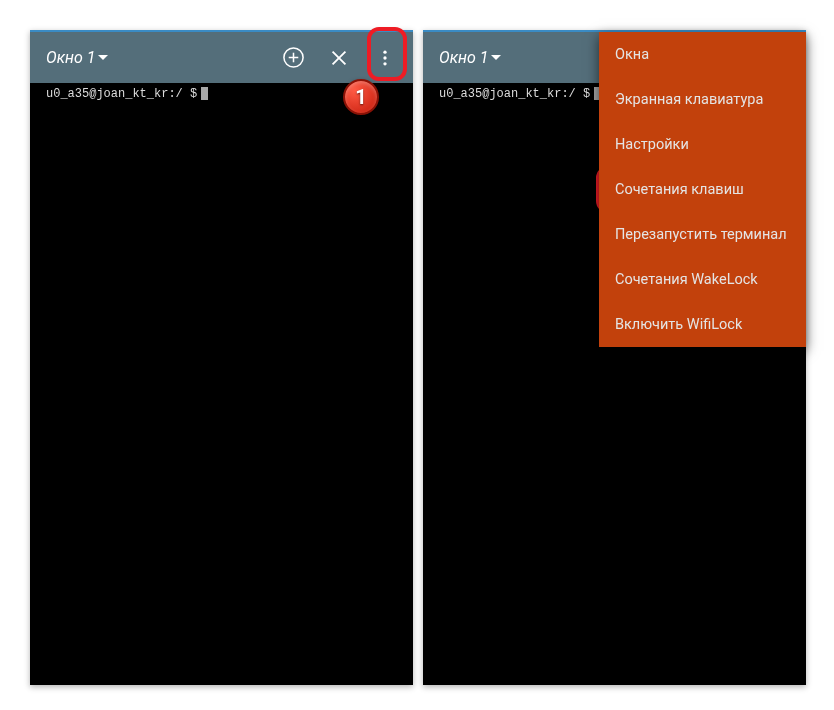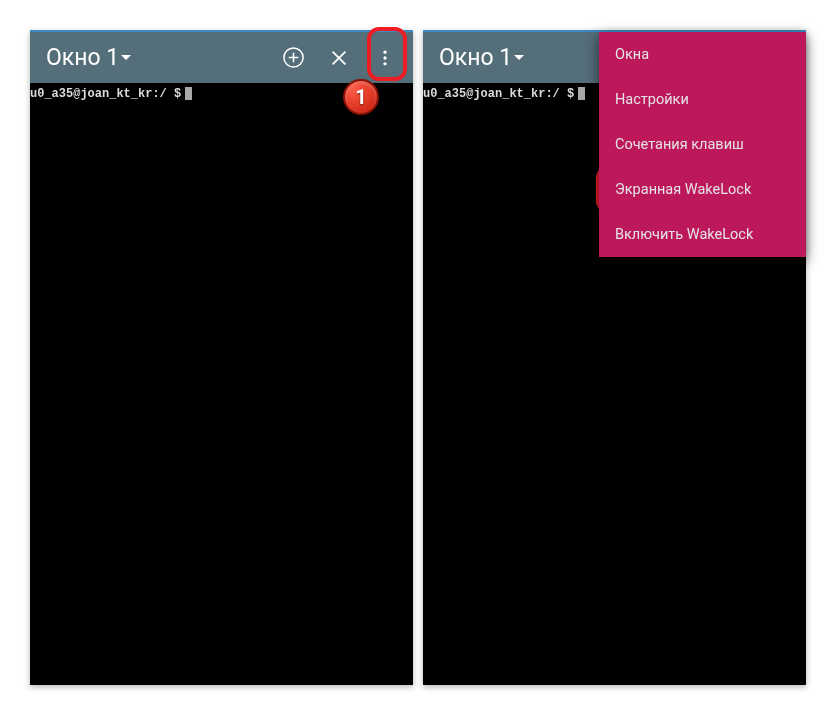--- a/index.html
+++ b/index.html
@@ -27,25 +27,26 @@
       height: 53px;
       background: #546e7a;
       display: flex;
       align-items: center;
       padding: 0 8px 0 16px;
       border-top: 2px solid #3a8bc4;
       position: relative;
     }
     .window-title {
       color: #fff;
-      font-size: 23px;
+      font-size: 16px;
       font-weight: 400;
       display: flex;
       align-items: center;
       cursor: pointer;
+      font-style: italic;
     }
     .dropdown-arrow {
       margin-left: 2px;
       width: 0;
       height: 0;
       border-left: 5px solid transparent;
       border-right: 5px solid transparent;
       border-top: 5px solid #fff;
       display: inline-block;
     }
@@ -54,27 +55,26 @@
     .icon-btn {
       width: 40px;
       height: 40px;
       display: flex;
       align-items: center;
       justify-content: center;
       cursor: pointer;
       color: #fff;
     }
     .terminal-line {
-      padding: 4px 4px 0 0;
+      padding: 4px 4px 0 16px;
       color: #dcdcdc;
       font-family: "Courier New", monospace;
       font-size: 12px;
       display: flex;
       align-items: flex-start;
-      font-weight: bold;
     }
     .cursor-block {
       display: inline-block;
       width: 7px;
       height: 13px;
       background: #a8a8a8;
       margin-left: 4px;
     }
     .highlight-box {
       position: absolute;
@@ -100,21 +100,21 @@
       font-size: 20px;
       text-shadow: 0 1px 2px rgba(0,0,0,0.6);
     }
     .b1 { left: 343px; top: 79px; }
     .b2 { left: 739px; top: 190px; }
     .menu {
       position: absolute;
       right: 0;
       top: 2px;
       width: 207px;
-      background: #be185d;
+      background: #c2410c;
       box-shadow: 0 4px 12px rgba(0,0,0,0.6);
       z-index: 10;
     }
     .menu-item {
       padding: 14px 16px;
       color: #e4e4e4;
       font-size: 14.5px;
       cursor: pointer;
       white-space: nowrap;
     }
@@ -167,24 +167,26 @@
         <span class="dropdown-arrow"></span>
       </div>
     </div>
     <div class="terminal-line">
       <span>u0_a35@joan_kt_kr:/ $</span>
       <span class="cursor-block"></span>
     </div>
 
     <div class="menu">
       <div class="menu-item">Окна</div>
+      <div class="menu-item">Экранная клавиатура</div>
       <div class="menu-item">Настройки</div>
       <div class="menu-item">Сочетания клавиш</div>
-      <div class="menu-item">Экранная WakeLock</div>
-      <div class="menu-item">Включить WakeLock</div>
+      <div class="menu-item">Перезапустить терминал</div>
+      <div class="menu-item">Сочетания WakeLock</div>
+      <div class="menu-item">Включить WifiLock</div>
     </div>
   </div>
 </div>
 
 <div class="highlight-box hl1"></div>
 <div class="highlight-box hl2"></div>
 <div class="badge b1">1</div>
 <div class="badge b2">2</div>
 
 </body></html>

